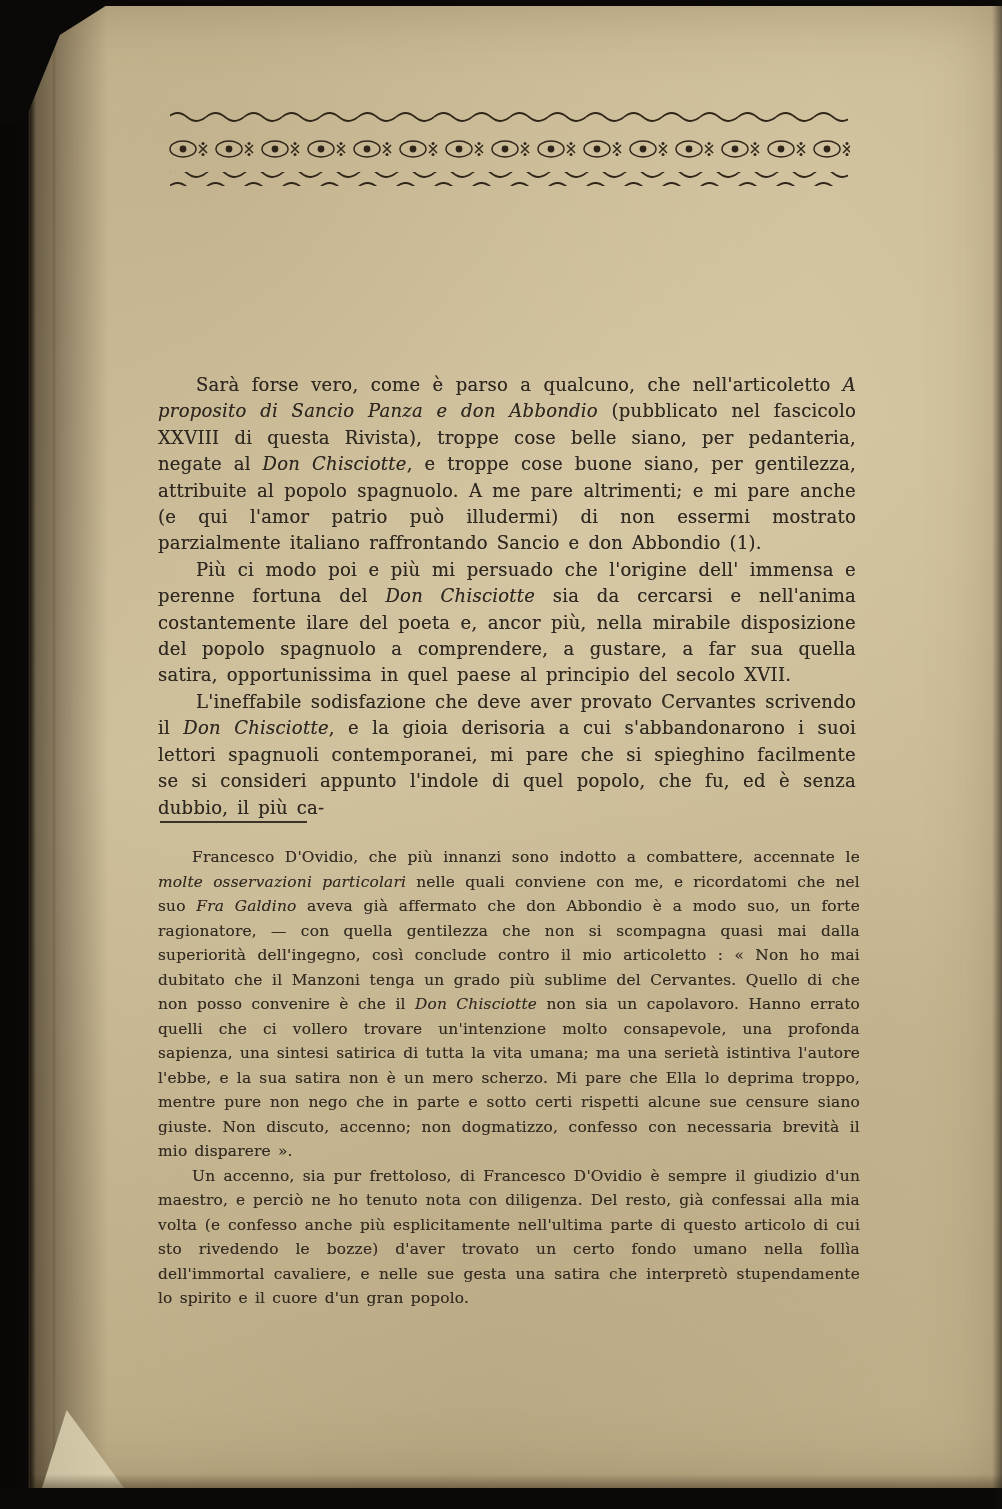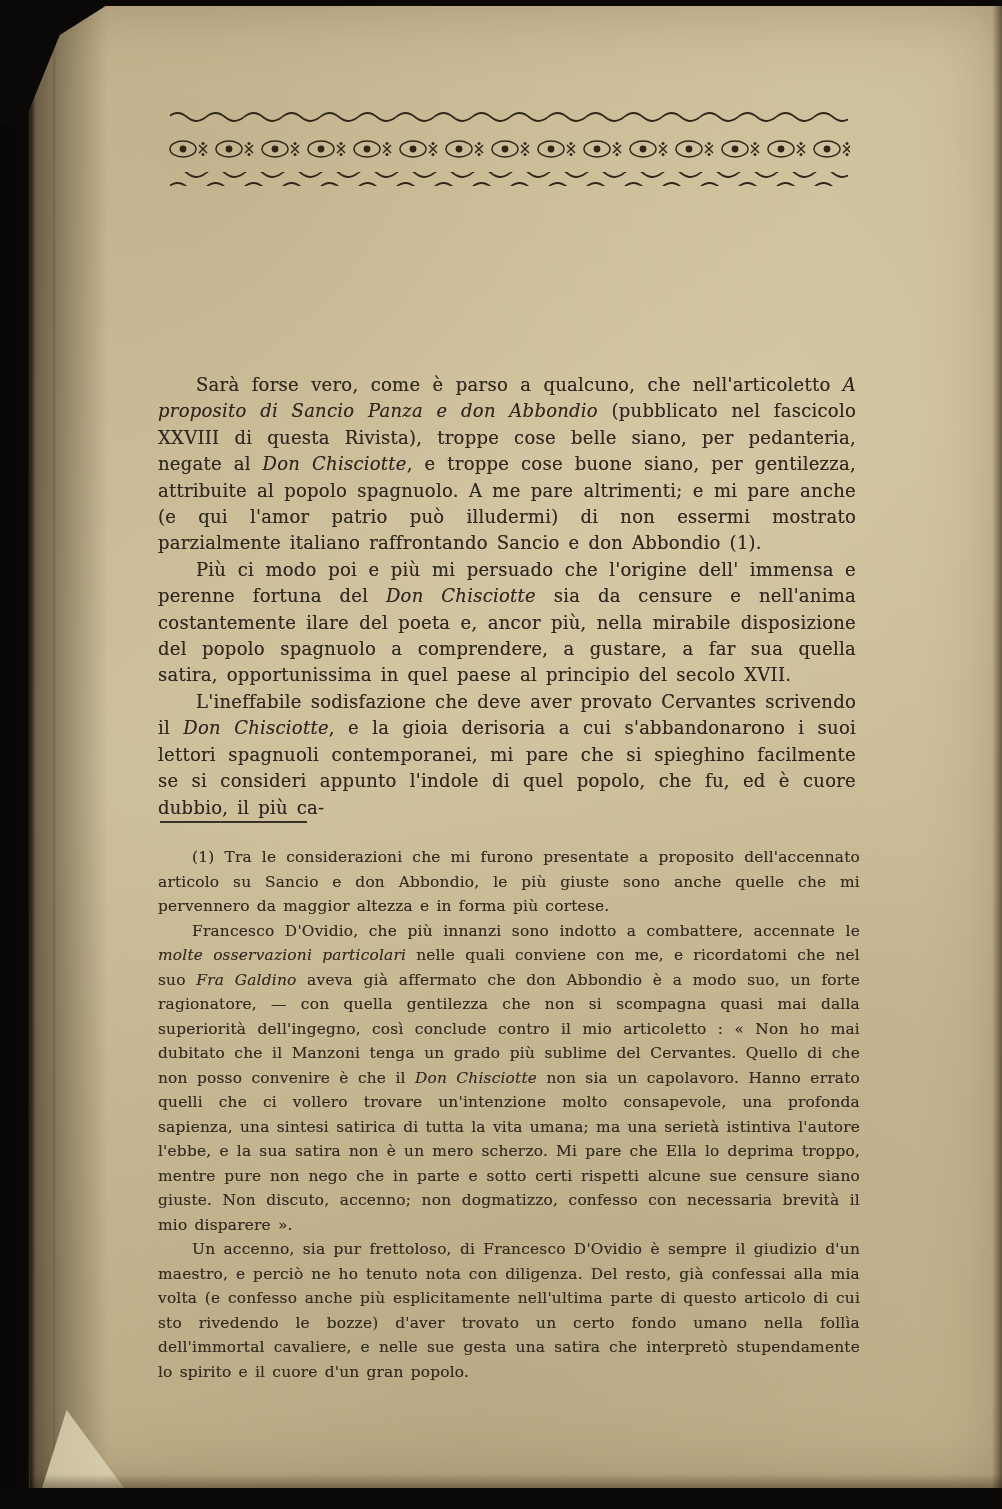--- a/index.html
+++ b/index.html
@@ -98,28 +98,27 @@
         </pattern>
       </defs>
       <rect x="2" y="2" width="678" height="14" fill="url(#wavep)"></rect>
       <rect x="0" y="26" width="682" height="26" fill="url(#chainp)"></rect>
       <rect x="2" y="62" width="678" height="14" fill="url(#wavep)"></rect>
     </svg>
   </div>
 
   <div class="main-text">
     <p><span>Sarà forse vero, come è parso a qualcuno, che nell'articoletto </span><span class="it">A proposito di Sancio Panza e don Abbondio</span><span> (pubblicato nel fascicolo XXVIII di questa Rivista), troppe cose belle siano, per pedanteria, negate al </span><span class="it">Don Chisciotte</span><span>, e troppe cose buone siano, per gentilezza, attribuite al popolo spagnuolo. A me pare altrimenti; e mi pare anche (e qui l'amor patrio può illudermi) di non essermi mostrato parzialmente italiano raffrontando Sancio e don Abbondio (1).</span></p>
-    <p><span>Più ci modo poi e più mi persuado che l'origine dell' immensa e perenne fortuna del </span><span class="it">Don Chisciotte</span><span> sia da censure e nell'anima costantemente ilare del poeta e, ancor più, nella mirabile disposizione del popolo spagnuolo a comprendere, a gustare, a far sua quella satira, opportunissima in quel paese al principio del secolo XVII.</span></p>
-    <p><span>L'ineffabile sodisfazione che deve aver provato Cervantes scrivendo il </span><span class="it">Don Chisciotte</span><span>, e la gioia derisoria a cui s'abbandonarono i suoi lettori spagnuoli contemporanei, mi pare che si spieghino facilmente se si consideri appunto l'indole di quel popolo, che fu, ed è cuore dubbio, il più ca-</span></p>
+    <p><span>Più ci modo poi e più mi persuado che l'origine dell' immensa e perenne fortuna del </span><span class="it">Don Chisciotte</span><span> sia da cercarsi e nell'anima costantemente ilare del poeta e, ancor più, nella mirabile disposizione del popolo spagnuolo a comprendere, a gustare, a far sua quella satira, opportunissima in quel paese al principio del secolo XVII.</span></p>
+    <p><span>L'ineffabile sodisfazione che deve aver provato Cervantes scrivendo il </span><span class="it">Don Chisciotte</span><span>, e la gioia derisoria a cui s'abbandonarono i suoi lettori spagnuoli contemporanei, mi pare che si spieghino facilmente se si consideri appunto l'indole di quel popolo, che fu, ed è senza dubbio, il più ca-</span></p>
   </div>
 
   <div class="fn-rule"></div>
 
   <div class="footnote">
-    <p><span>(1) Tra le considerazioni che mi furono presentate a proposito dell'accennato articolo su Sancio e don Abbondio, le più giuste sono anche quelle che mi pervennero da maggior altezza e in forma più cortese.</span></p>
     <p><span>Francesco D'Ovidio, che più innanzi sono indotto a combattere, accennate le </span><span class="it">molte osservazioni particolari</span><span> nelle quali conviene con me, e ricordatomi che nel suo </span><span class="it">Fra Galdino</span><span> aveva già affermato che don Abbondio è a modo suo, un forte ragionatore, — con quella gentilezza che non si scompagna quasi mai dalla superiorità dell'ingegno, così conclude contro il mio articoletto : « Non ho mai dubitato che il Manzoni tenga un grado più sublime del Cervantes. Quello di che non posso convenire è che il </span><span class="it">Don Chisciotte</span><span> non sia un capolavoro. Hanno errato quelli che ci vollero trovare un'intenzione molto consapevole, una profonda sapienza, una sintesi satirica di tutta la vita umana; ma una serietà istintiva l'autore l'ebbe, e la sua satira non è un mero scherzo. Mi pare che Ella lo deprima troppo, mentre pure non nego che in parte e sotto certi rispetti alcune sue censure siano giuste. Non discuto, accenno; non dogmatizzo, confesso con necessaria brevità il mio disparere ».</span></p>
     <p><span>Un accenno, sia pur frettoloso, di Francesco D'Ovidio è sempre il giudizio d'un maestro, e perciò ne ho tenuto nota con diligenza. Del resto, già confessai alla mia volta (e confesso anche più esplicitamente nell'ultima parte di questo articolo di cui sto rivedendo le bozze) d'aver trovato un certo fondo umano nella follìa dell'immortal cavaliere, e nelle sue gesta una satira che interpretò stupendamente lo spirito e il cuore d'un gran popolo.</span></p>
   </div>
 
   <div class="corner-bl"></div>
   <div class="bottom-shade"></div>
   <div class="edge-left"></div>
   <div class="corner-tl"></div>
   <div class="strip-top"></div>
   <div class="strip-bottom"></div>

